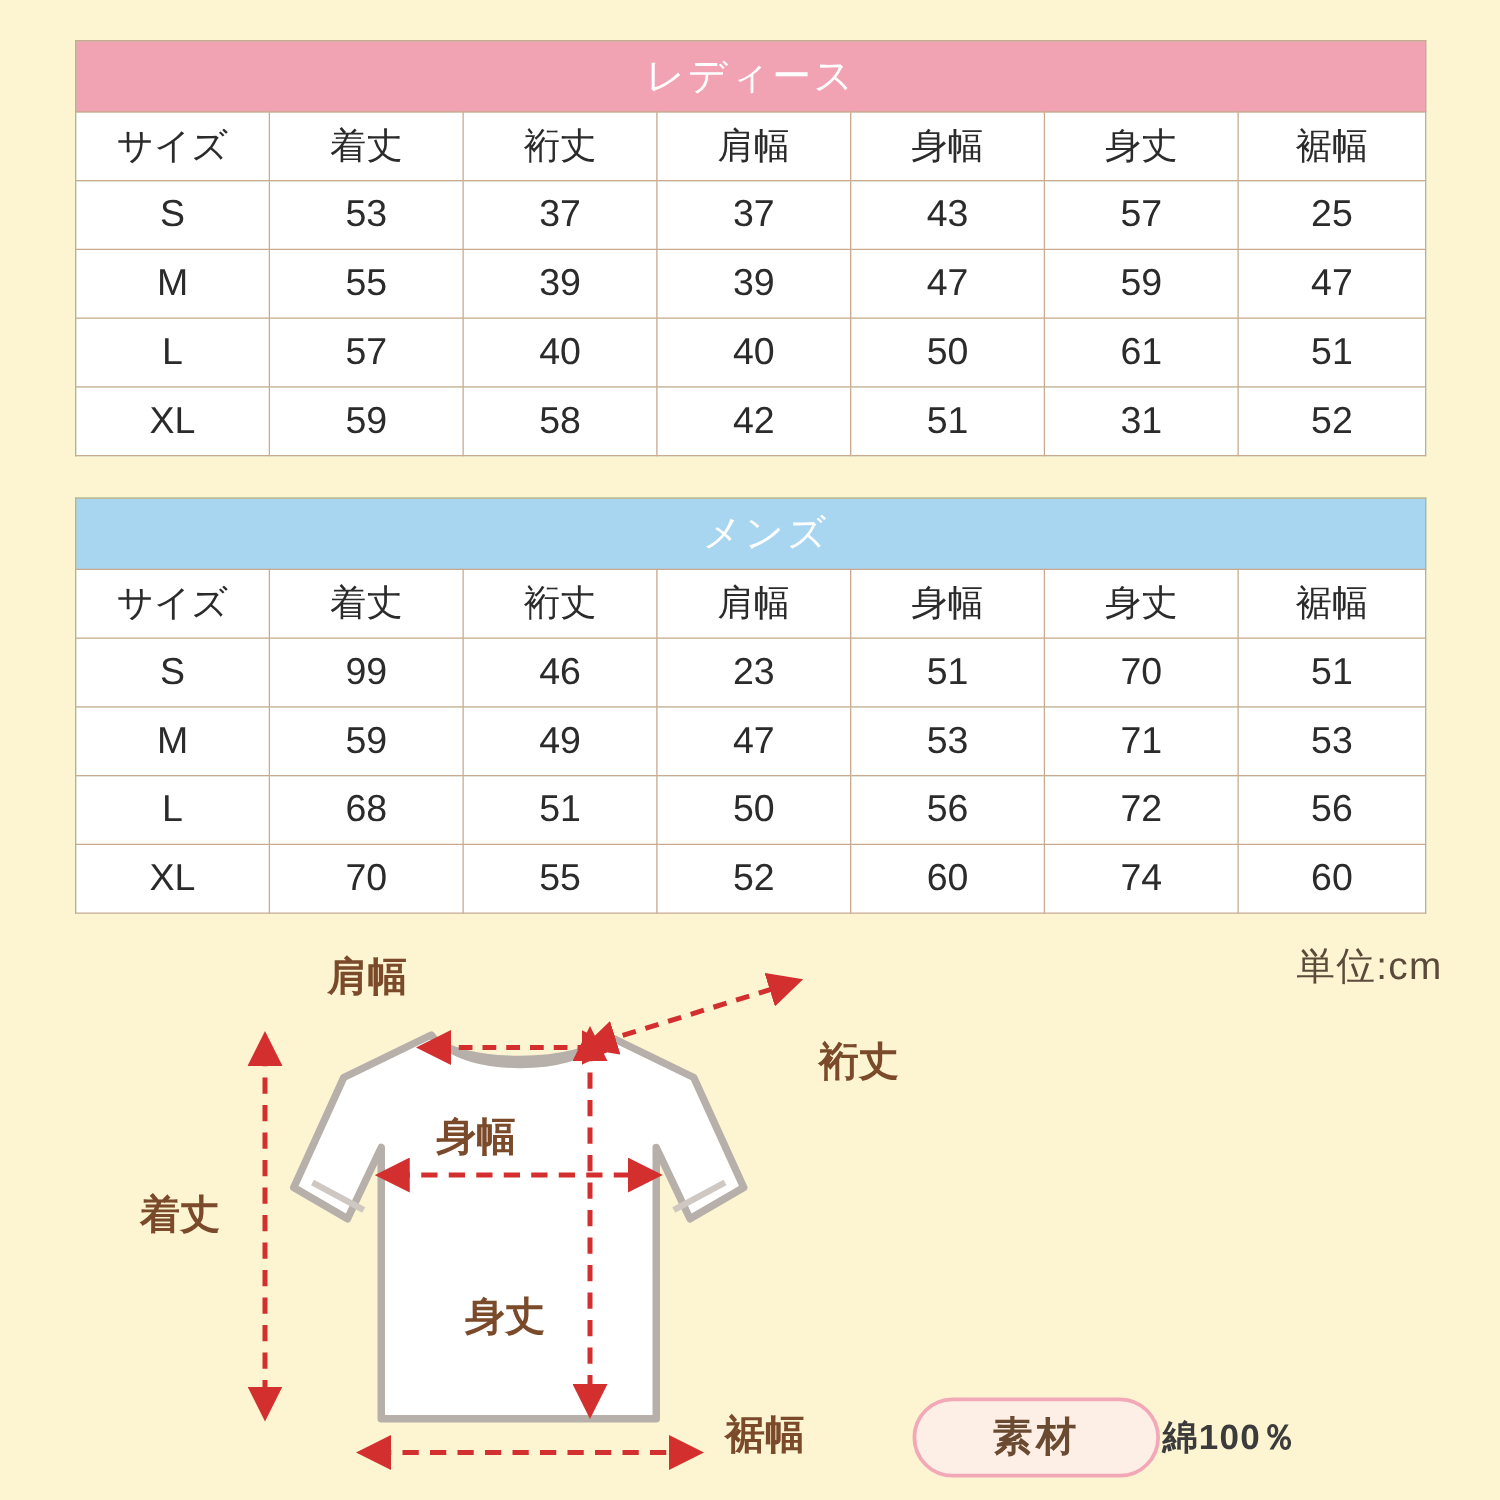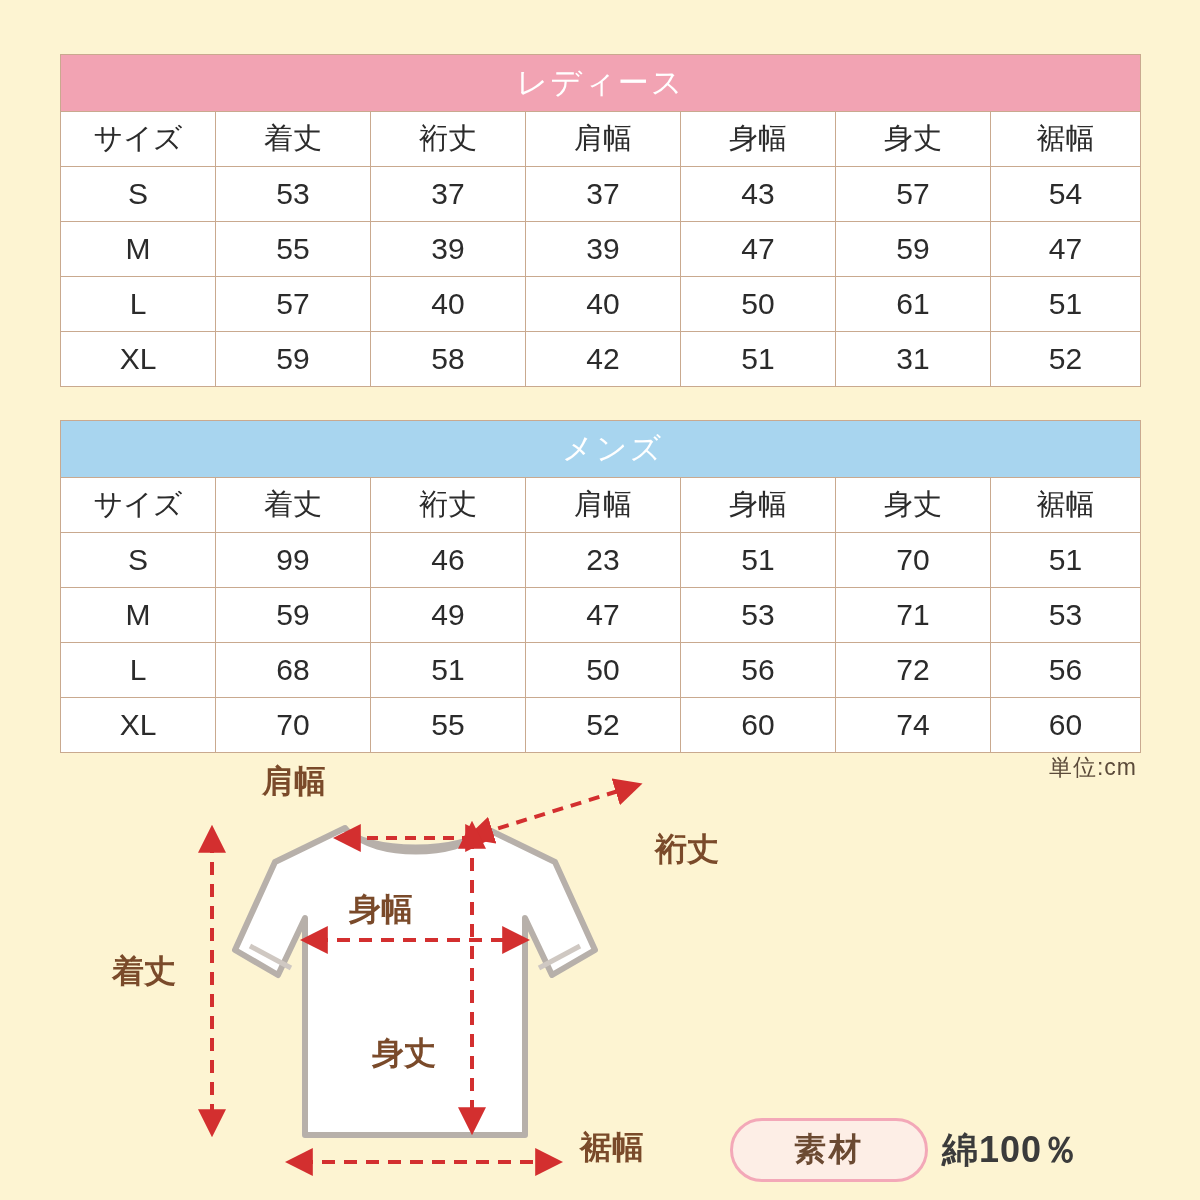--- a/index.html
+++ b/index.html
@@ -24,21 +24,20 @@
   }
 
   
   .size-table {
     position: absolute;
     left: 60px;
     width: 1080px;
     border-collapse: collapse;
     background: #86efac;
     table-layout: fixed;
-    margin-top: 22px;
   }
   .size-table.ladies { top: 32px; }
   .size-table.mens { top: 398px; }
 
   .size-table td, .size-table th {
     border: 1px solid #c9a98f;
     text-align: center;
     font-weight: normal;
     color: #2b2b2b;
     padding: 0;
@@ -78,23 +77,23 @@
   col.c1 { width: 155px; }
   col.c2 { width: 155px; }
   col.c3 { width: 155px; }
   col.c4 { width: 155px; }
   col.c5 { width: 155px; }
   col.c6 { width: 150px; }
 
   
   .unit-note {
     position: absolute;
-    right: 63px;
+    right: 46px;
     top: 752px;
-    font-size: 23px;
+    font-size: 31px;
     color: #5b4a3a;
     letter-spacing: 1px;
   }
 
   
   .diagram {
     position: absolute;
     left: 100px;
     top: 750px;
     width: 720px;
@@ -118,39 +117,39 @@
   .lbl-mitake { left: 372px; top: 1032px; }
   .lbl-suso   { left: 580px; top: 1126px; }
 
   
   .material-wrap {
     position: absolute;
     left: 730px;
     top: 1118px;
     display: flex;
     align-items: center;
-    gap: 14px;
+    gap: 2px;
   }
   .material-badge {
     width: 198px;
     height: 64px;
     border-radius: 34px;
     background: #fdeee6;
     border: 3px solid #f3a8b8;
     display: flex;
     align-items: center;
     justify-content: center;
     font-size: 32px;
     font-weight: bold;
     color: #6b4a32;
     letter-spacing: 3px;
     box-sizing: border-box;
   }
   .material-value {
-    font-size: 36px;
+    font-size: 28px;
     font-weight: bold;
     color: #3b3b3b;
     letter-spacing: 1px;
   }
 </style>
 </head>
 <body>
 
 <div class="page">
 
@@ -177,21 +176,21 @@
         <th class="head-cell">身丈</th>
         <th class="head-cell">裾幅</th>
       </tr>
       <tr>
         <td class="body-cell">S</td>
         <td class="body-cell">53</td>
         <td class="body-cell">37</td>
         <td class="body-cell">37</td>
         <td class="body-cell">43</td>
         <td class="body-cell">57</td>
-        <td class="body-cell">54</td>
+        <td class="body-cell">25</td>
       </tr>
       <tr>
         <td class="body-cell">M</td>
         <td class="body-cell">55</td>
         <td class="body-cell">39</td>
         <td class="body-cell">39</td>
         <td class="body-cell">47</td>
         <td class="body-cell">59</td>
         <td class="body-cell">47</td>
       </tr>

